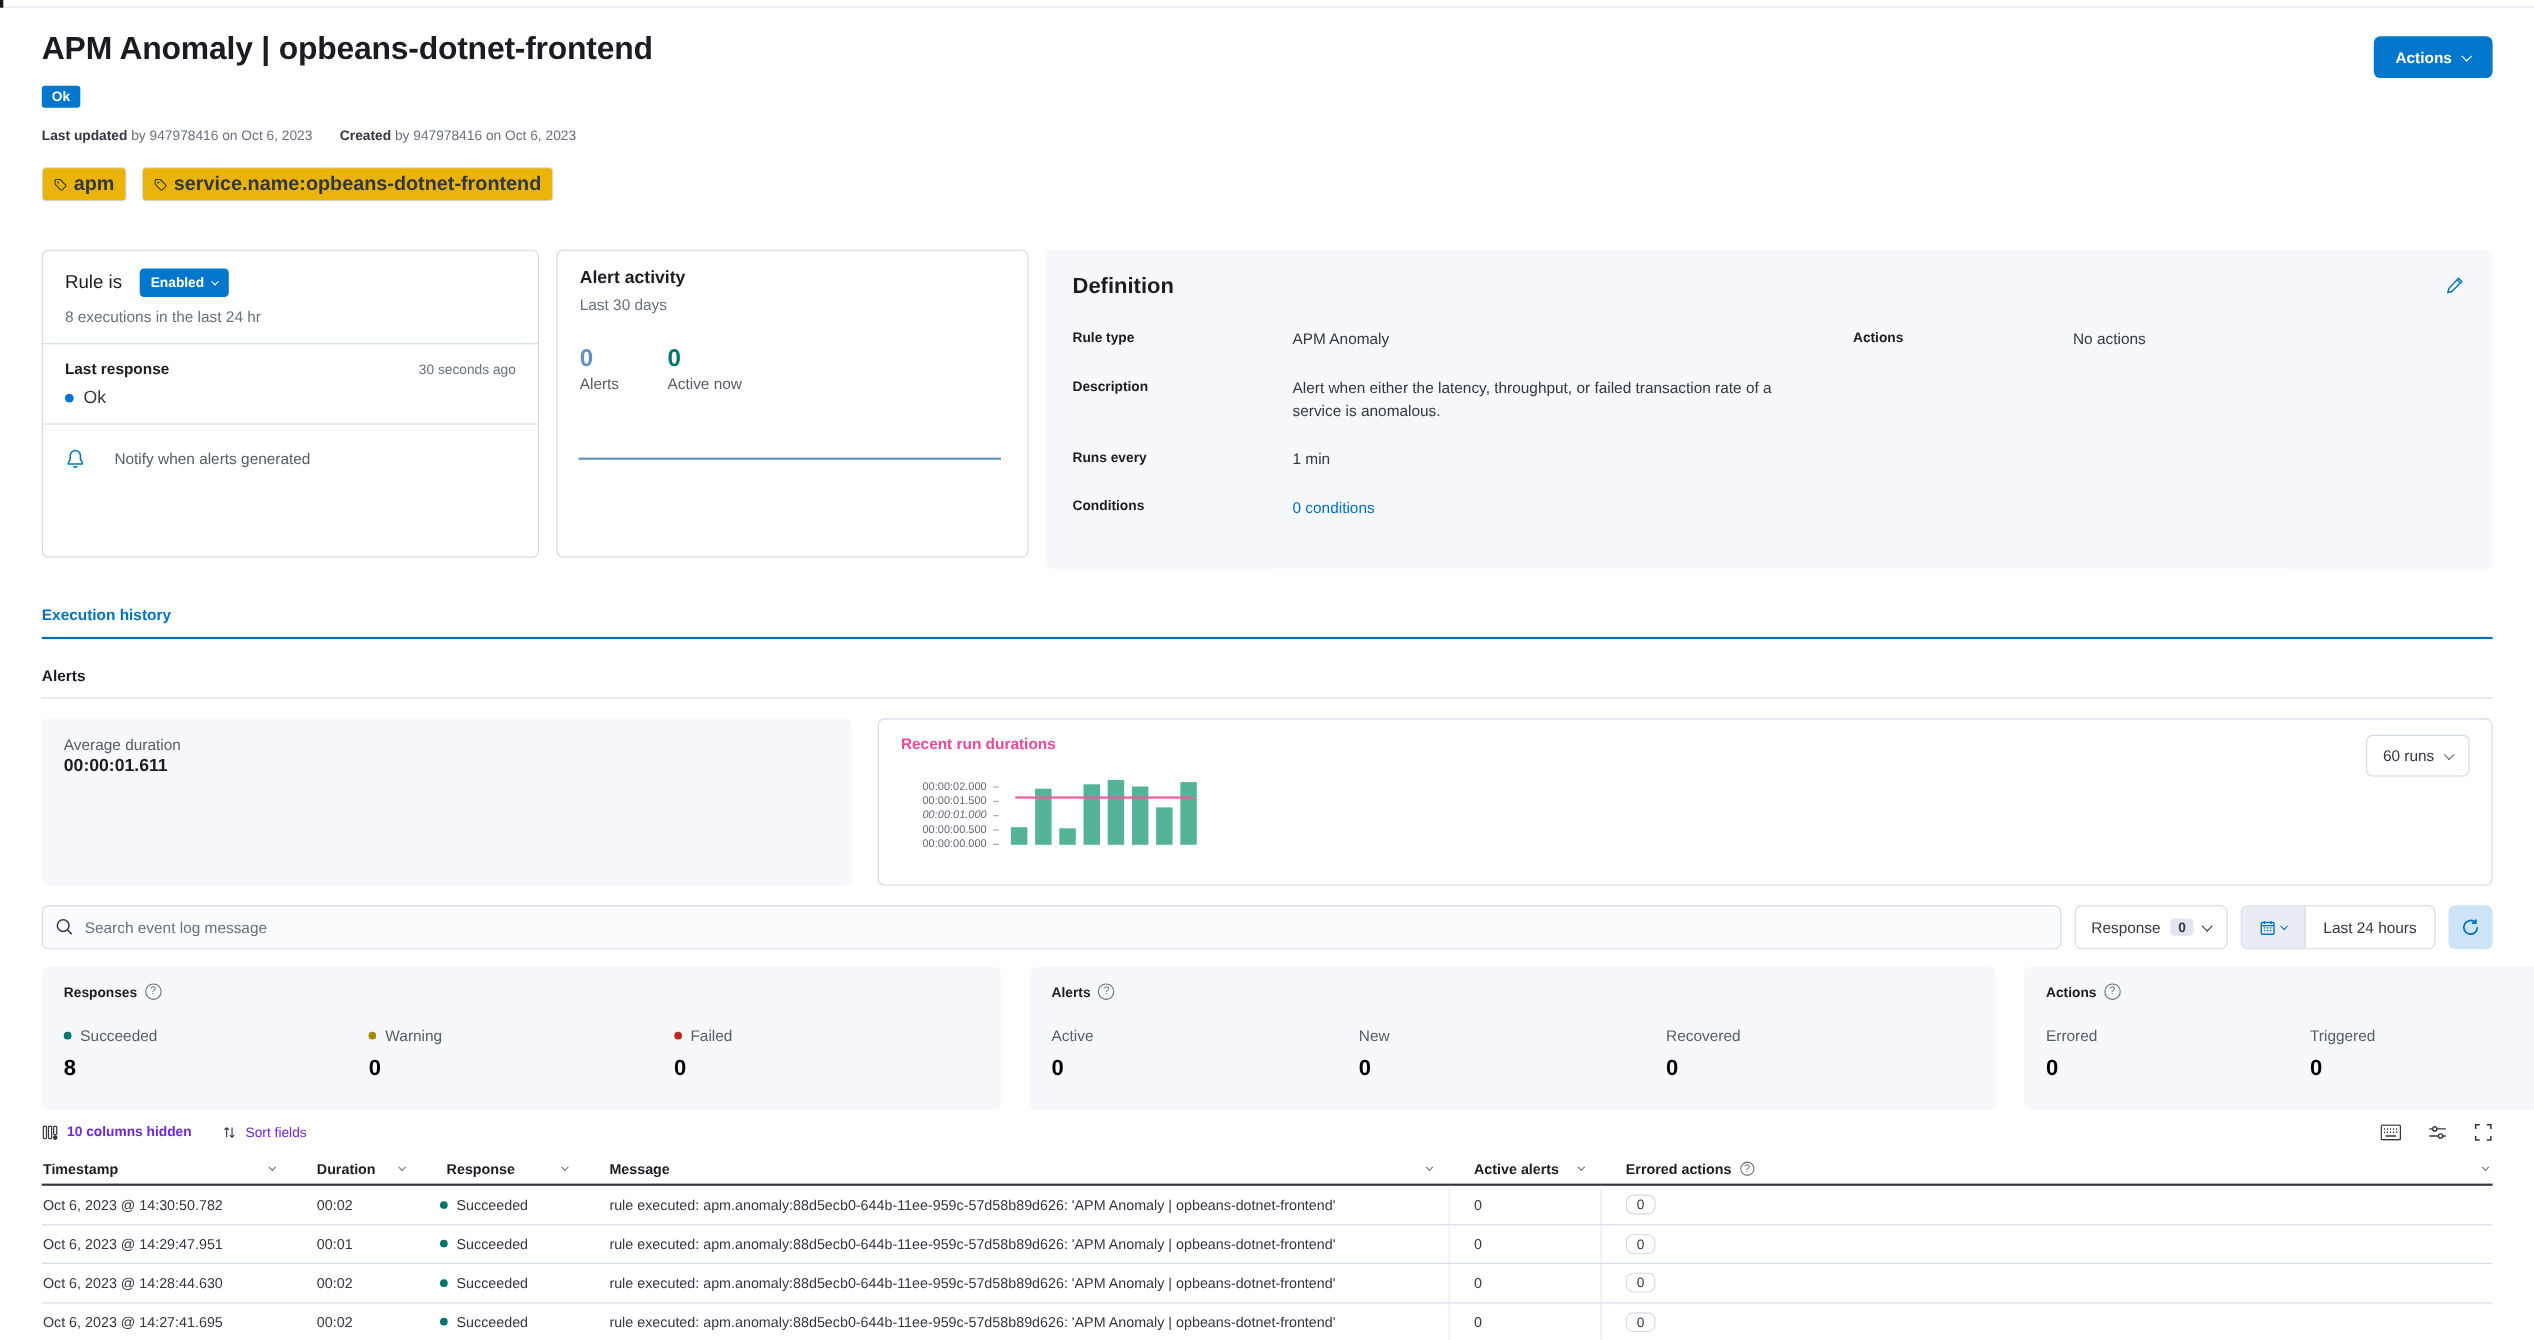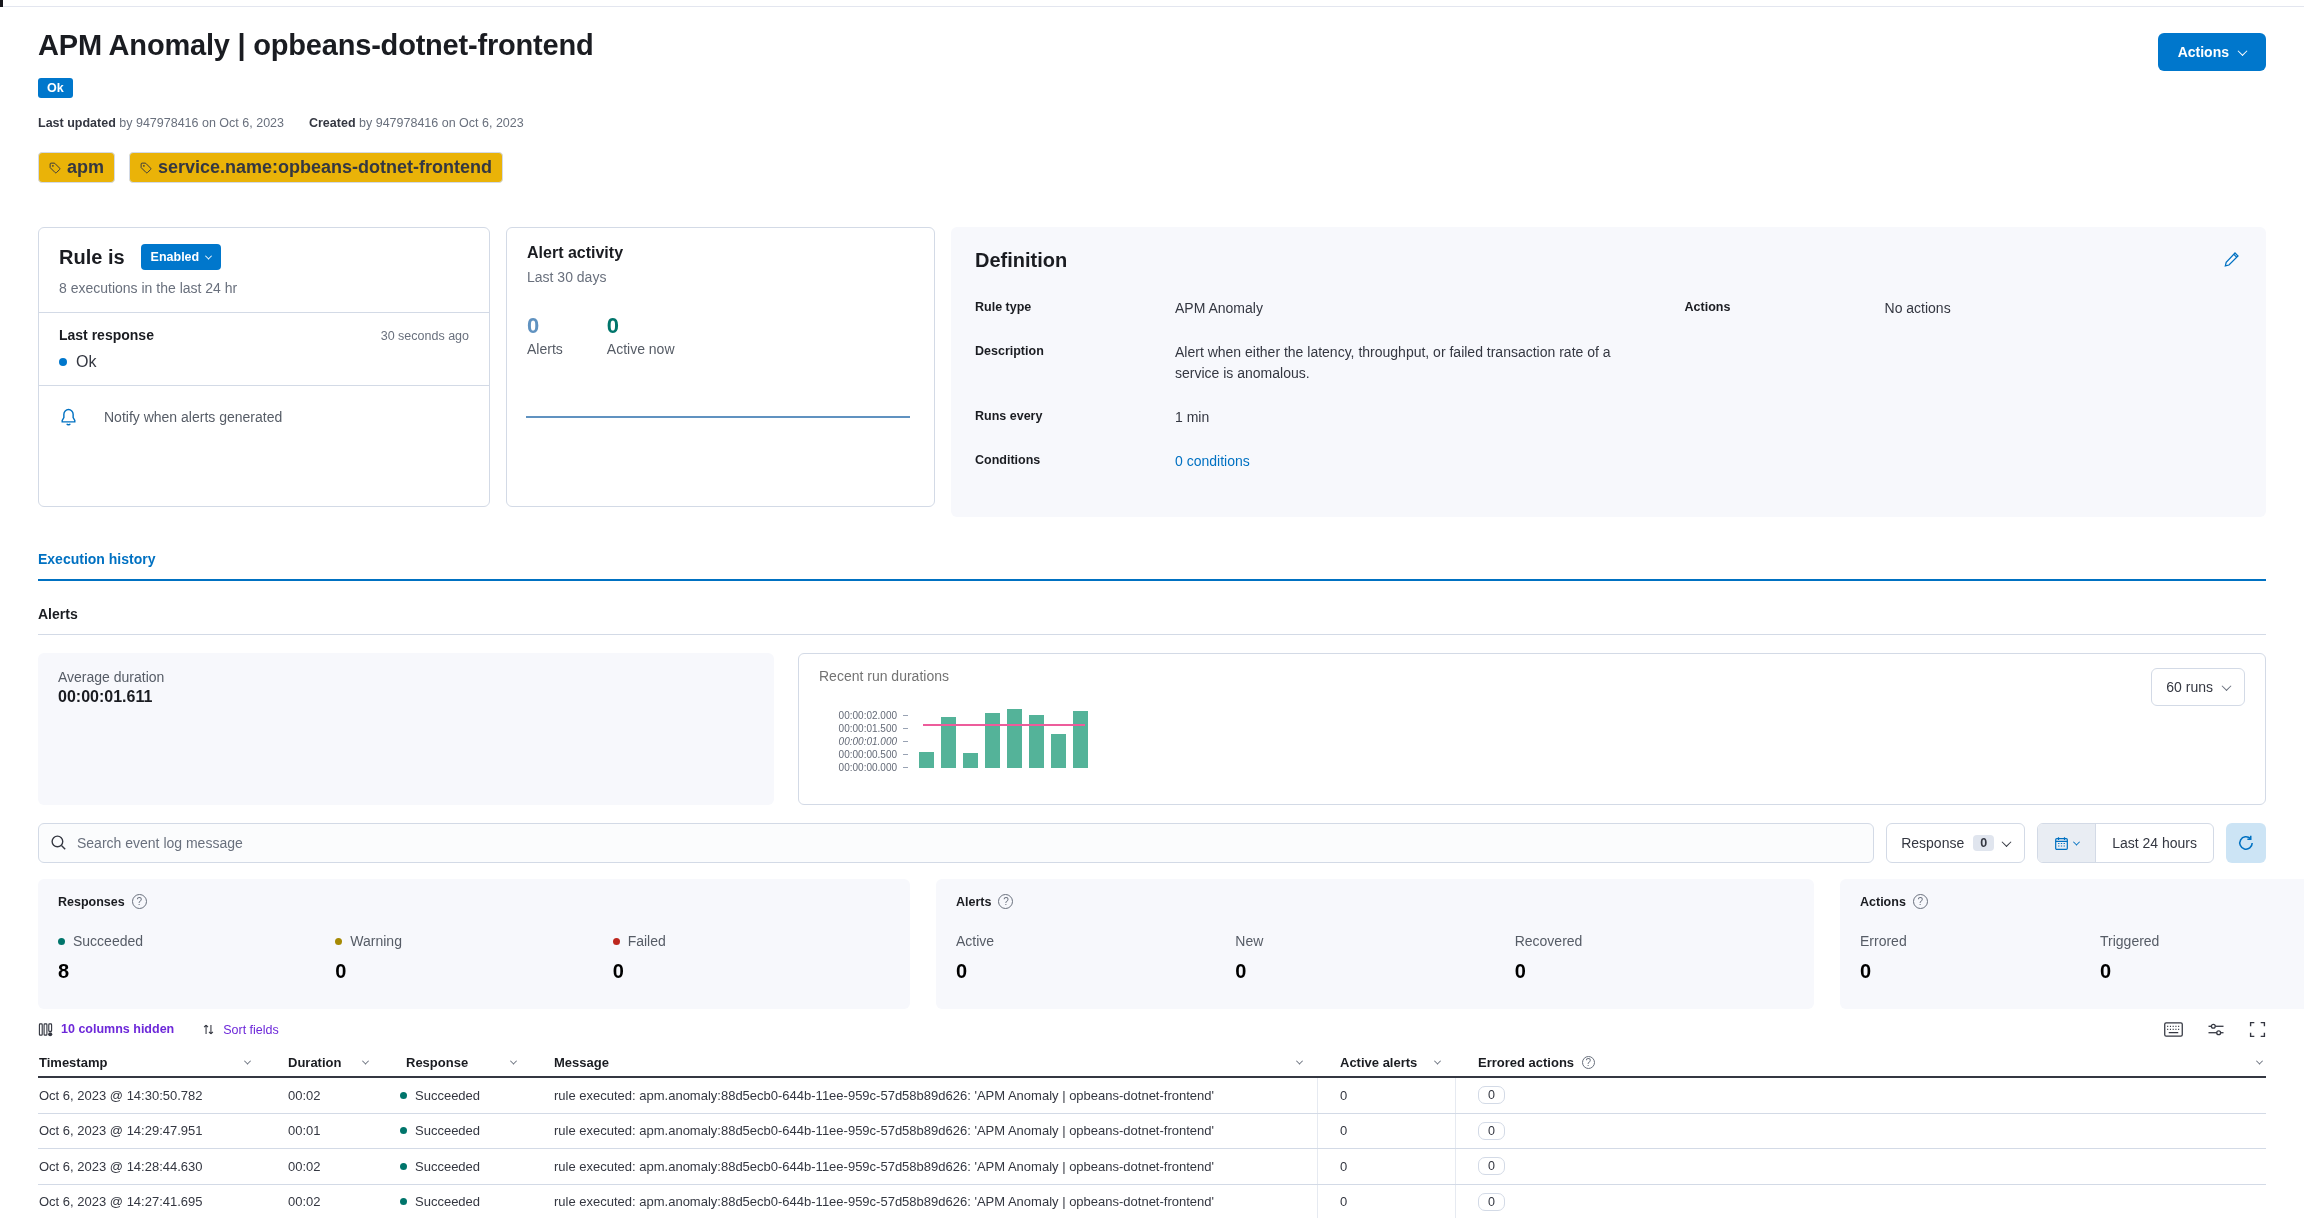--- a/index.html
+++ b/index.html
@@ -27,21 +27,21 @@
   .chev { display:inline-block; width:7px; height:7px; border-right:1.6px solid currentColor;
     border-bottom:1.6px solid currentColor; transform:rotate(45deg) translate(-1px,-1px); }
   .chev.sm { width:5px; height:5px; }
 
   
   .cards { display:flex; gap:16px; margin-top:44px; }
   .card { background:#fff; border:1px solid #d3dae6; border-radius:6px; height:280px; }
   .card1 { width:452px; display:flex; flex-direction:column; }
   .c1s1 { padding:16px 20px; border-bottom:1px solid #d3dae6; }
   .c1s1-row { display:flex; align-items:center; gap:16px; }
-  .rule-is { font-size:20px; font-weight:700; color:#1a1c21; }
+  .rule-is { font-size:17px; font-weight:400; color:#1a1c21; }
   .enabled-btn { background:#0077cc; color:#fff; border:none; border-radius:4px; height:26px;
     padding:0 10px; font-size:12.5px; font-weight:600; display:inline-flex; align-items:center; gap:7px; font-family:inherit; cursor:pointer; }
   .exec-txt { margin-top:10px; font-size:14px; color:#69707d; }
   .c1s2 { padding:14px 20px; border-bottom:1px solid #d3dae6; }
   .c1s2-row { display:flex; justify-content:space-between; align-items:baseline; }
   .lr-label { font-size:14px; font-weight:700; color:#1a1c21; }
   .lr-time { font-size:12.5px; color:#69707d; }
   .ok-row { margin-top:10px; display:flex; align-items:center; gap:9px; font-size:16px; color:#343741; }
   .dot { display:inline-block; border-radius:50%; }
   .dot8 { width:8px; height:8px; }
@@ -76,21 +76,21 @@
   .tab.active { color:#0071c2; border-bottom:2px solid #0071c2; margin-bottom:-1px; }
   .tab.idle { color:#1a1c21; }
 
   
   .panels { display:flex; gap:24px; margin-top:18px; }
   .avg-card { width:736px; height:152px; background:#f7f8fc; border-radius:6px; padding:16px 20px; }
   .avg-lbl { font-size:14px; color:#565c66; }
   .avg-val { font-size:16px; font-weight:700; color:#1a1c21; margin-top:3px; }
   .runs-card { flex:1; height:152px; background:#fff; border:1px solid #d3dae6; border-radius:6px;
     padding:14px 20px; position:relative; }
-  .runs-title { font-size:14px; font-weight:400; color:#737373; }
+  .runs-title { font-size:14px; font-weight:700; color:#ec4899; }
   .runs-dd { position:absolute; right:20px; top:14px; height:38px; border:1px solid #d3dae6; border-radius:6px;
     background:#fff; padding:0 14px; font-size:14px; color:#343741; display:inline-flex; align-items:center; gap:10px;
     font-family:inherit; cursor:pointer; }
   .chart { position:relative; margin-top:14px; height:78px; }
   .yaxis { position:absolute; left:6px; bottom:8px; width:72px; height:63px; }
   .ytick { position:absolute; right:0; font-size:10px; color:#646a77; white-space:nowrap; }
   .tickmark { position:absolute; left:84px; width:5px; height:1px; background:#98a2b3; bottom:8px; }
   .bars { position:absolute; left:100px; bottom:8px; height:63px; display:flex; align-items:flex-end; gap:7px; }
   .bar { width:15px; background:#54b399; border-radius:0; }
   .avg-line { position:absolute; left:104px; height:2px; z-index:2; }

